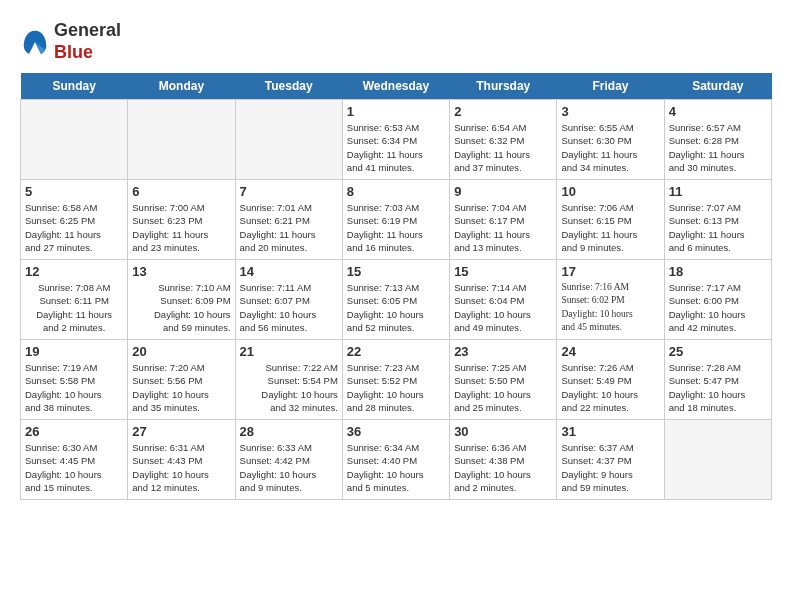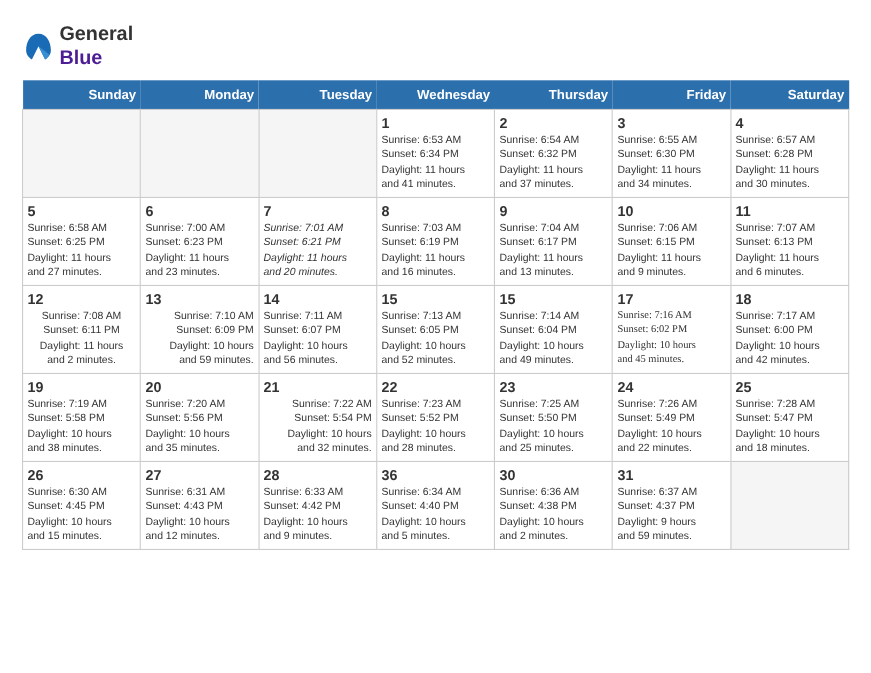--- a/index.html
+++ b/index.html
@@ -23,21 +23,21 @@
       display: flex;
       align-items: center;
     }
     .logo-text {
       font-size: 18px;
       font-weight: bold;
       color: #333;
       line-height: 1.2;
     }
     .logo-text .general { display: block; }
-    .logo-text .blue { color: #4c1d95; display: block; }
+    .logo-text .blue { color: #b91c1c; display: block; }
     .logo-icon {
       width: 30px;
       height: 30px;
       margin-right: 4px;
     }
     .title-section {
       text-align: right;
     }
     .month-title {
       font-size: 36px;
@@ -50,21 +50,21 @@
     }
     table {
       width: 100%;
       border-collapse: collapse;
       font-size: 10px;
     }
     thead tr th {
       background-color: #2c6fad;
       color: white;
       padding: 6px 4px;
-      text-align: right;
+      text-align: center;
       font-size: 12px;
       font-weight: bold;
     }
     tbody tr td {
       border: 1px solid #ccc;
       vertical-align: top;
       padding: 4px;
       width: calc(100% / 7);
       height: 80px;
     }
@@ -166,21 +166,21 @@
           </td>
           <td>
             <span class="day-number">6</span>
             <div class="day-info" style="white-space: pre-line;">Sunrise: 7:00 AM
 Sunset: 6:23 PM
 Daylight: 11 hours
 and 23 minutes.</div>
           </td>
           <td>
             <span class="day-number">7</span>
-            <div class="day-info" style="white-space: pre-line; font-style: italic;">Sunrise: 7:01 AM
+            <div class="day-info" style="white-space: pre-line;">Sunrise: 7:01 AM
 Sunset: 6:21 PM
 Daylight: 11 hours
 and 20 minutes.</div>
           </td>
           <td>
             <span class="day-number">8</span>
             <div class="day-info" style="white-space: pre-line;">Sunrise: 7:03 AM
 Sunset: 6:19 PM
 Daylight: 11 hours
 and 16 minutes.</div>

